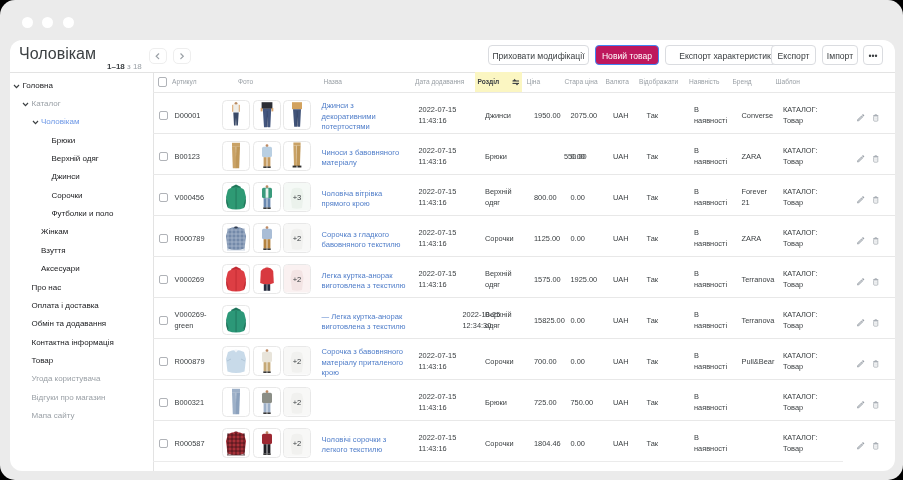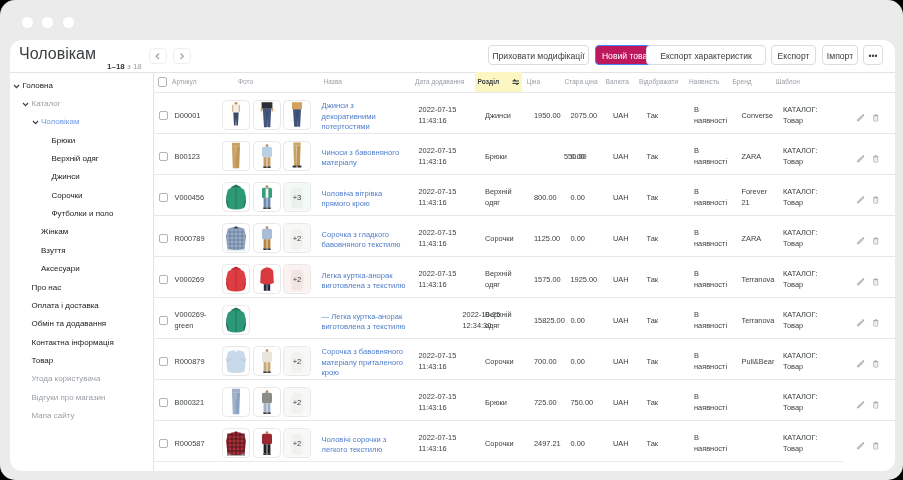--- a/index.html
+++ b/index.html
@@ -31,21 +31,21 @@
         <path d="M4.7 1.8 L2.2 4.2 L4.7 6.6" stroke="#9aa0a6" stroke-width="1.2" fill="none" stroke-linecap="round"></path>
       </svg>
     </div>
 <div class="a" style="left:162.5px;top:8px;width:18px;height:16px;border:1px solid #eeeeee;border-radius:5px;background:#fff;box-sizing:border-box">
       <svg width="8" height="9" style="position:absolute;left:4px;top:3px">
         <path d="M2.8 1.8 L5.3 4.2 L2.8 6.6" stroke="#9aa0a6" stroke-width="1.2" fill="none" stroke-linecap="round"></path>
       </svg>
     </div>
 <div class="btn" style="left:478px;width:101px">Приховати модифікації</div>
 <div class="btn blue" style="left:585px;width:64px">Новий товар</div>
-<div class="btn" style="left:636px;width:120px">Експорт характеристик</div>
+<div class="btn" style="left:655px;width:120px">Експорт характеристик</div>
 <div class="btn" style="left:761px;width:45px">Експорт</div>
 <div class="btn" style="left:812px;width:36px">Імпорт</div>
 <div class="btn" style="left:853px;width:20px">•••</div>
 <div class="a" style="left:0;top:31.5px;width:885px;height:1px;background:#e3e3e3"></div>
 <div class="a" style="left:143.3px;top:32px;width:1px;height:399px;background:#e3e3e3"></div>
 <div class="sbi" style="left:12.5px;top:40.6px">Головна</div>
 <svg class="chev" style="left:2.5px;top:42.6px" width="7" height="7">
       <path d="M1 2 L3.5 4.6 L6 2" stroke="#3c4043" stroke-width="1.2" fill="none"></path>
     </svg>
 <div class="sbi gr" style="left:21.5px;top:59.0px">Каталог</div>
@@ -492,21 +492,21 @@
 <div class="thumb" style="left:273.0px;top:388.1px">
       <svg width="26" height="27.5" viewBox="0 0 26 27.5" style="position:absolute;left:0;top:0">
         <rect x="0" y="0" width="26" height="27.5" fill="#f8f8f7"></rect>
         <path d="M8 6 Q13 3.5 18 6 L19.5 13 L18 25 Q13 26.5 8 25 L6.5 13 Z" fill="#f1f1ef"></path>
         <text x="13" y="17.3" font-size="7.6" font-family="Liberation Sans" fill="#3c4043" text-anchor="middle">+2</text>
       </svg>
     </div>
 <div class="cell" style="left:311.5px;top:394.6px;color:#4f7dc9;font-size:7.6px">Чоловічі сорочки з<br>легкого текстилю</div>
 <div class="cell" style="left:408.5px;top:393.4px;">2022-07-15<br>11:43:16</div>
 <div class="cell" style="left:475.0px;top:398.6px;">Сорочки</div>
-<div class="cell" style="left:524.0px;top:398.6px;">2497.21</div>
+<div class="cell" style="left:524.0px;top:398.6px;">1804.46</div>
 <div class="cell" style="left:560.5px;top:398.6px;">0.00</div>
 <div class="cell" style="left:603.0px;top:398.6px;">UAH</div>
 <div class="cell" style="left:636.5px;top:398.6px;">Так</div>
 <div class="cell" style="left:684.0px;top:393.4px;">В<br>наявності</div>
 <div class="cell" style="left:773.0px;top:393.4px;">КАТАЛОГ:<br>Товар</div>
 <svg class="a" style="left:846px;top:401.0px" width="9.5" height="9.5" viewBox="0 0 24 24">
       <path d="M14.06 9.02l.92.92L5.92 19H5v-.92l9.06-9.06M17.66 3c-.25 0-.51.1-.7.29l-1.83 1.83 3.75 3.75 1.83-1.83c.39-.39.39-1.02 0-1.41l-2.34-2.34c-.2-.2-.45-.29-.71-.29zm-3.6 3.19L3 17.25V21h3.75L17.81 9.94l-3.75-3.75z" fill="#99a0a8"></path>
     </svg>
 <svg class="a" style="left:860.5px;top:401.0px" width="9.5" height="9.5" viewBox="0 0 24 24">
       <path d="M5.5 6.5 H18.5" stroke="#99a0a8" stroke-width="1.9" fill="none"></path>

